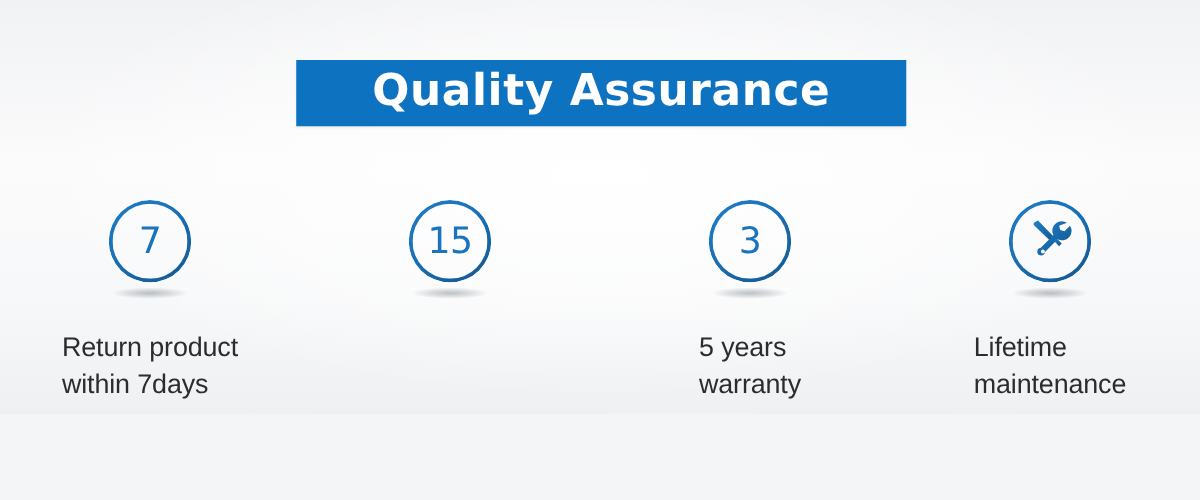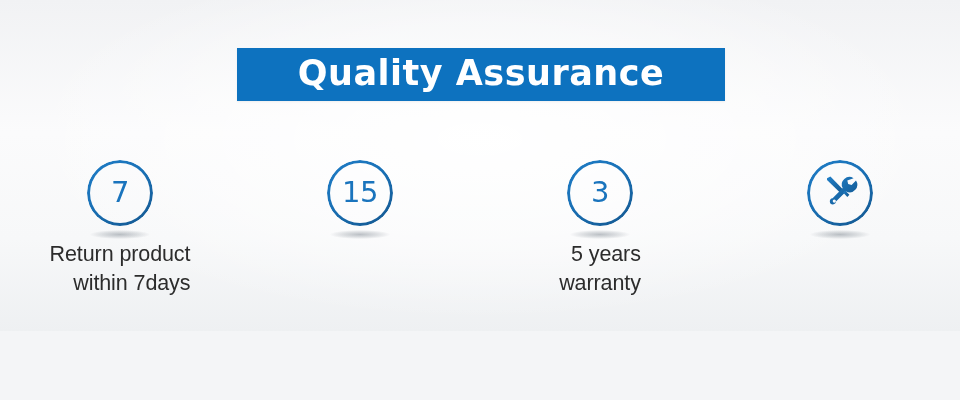--- a/index.html
+++ b/index.html
@@ -133,21 +133,22 @@
     transform: translateY(-1px);
   }
   .badge-icon {
     position: relative;
     width: 40px;
     height: 40px;
     display: block;
   }
 
   .feature-label {
-    text-align: right;
+    margin-top: 24px;
+    text-align: left;
     color: #2c2c2c;
     font-family: "Liberation Sans", sans-serif;
     font-size: 21.5px;
     font-weight: normal;
     line-height: 1.33;
     letter-spacing: -0.1px;
     white-space: pre-line;
   }
 </style>
 </head>
@@ -264,16 +265,18 @@
                        Z
                        M14.3 29.7
                        a1.6 1.6 0 1 1 0 -3.2
                        a1.6 1.6 0 0 1 0 3.2 Z"></path>
             </g>
 
             <path d="M23.1 19.6 L25.2 17.5 L29.4 21.8 L27.3 23.9 Z" fill="url(#toolgrad)"></path>
           </svg>
         </div>
       </div>
+      <div class="feature-label">Lifetime
+maintenance</div>
     </div>
 
   </div>
 </div>
 
 </body></html>

